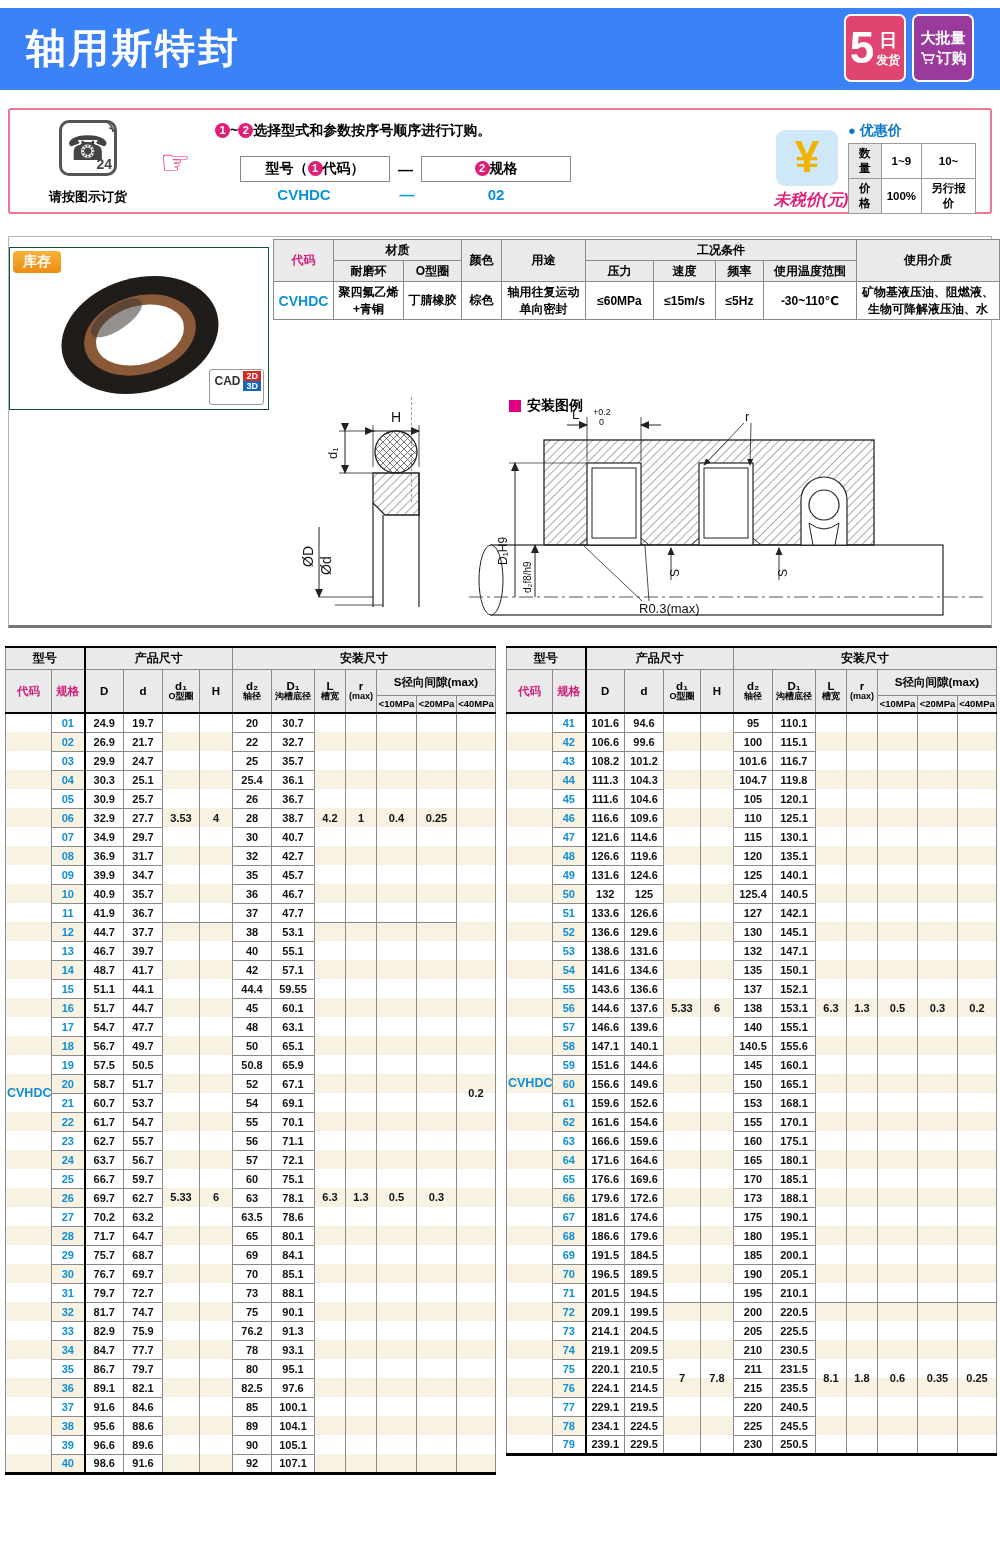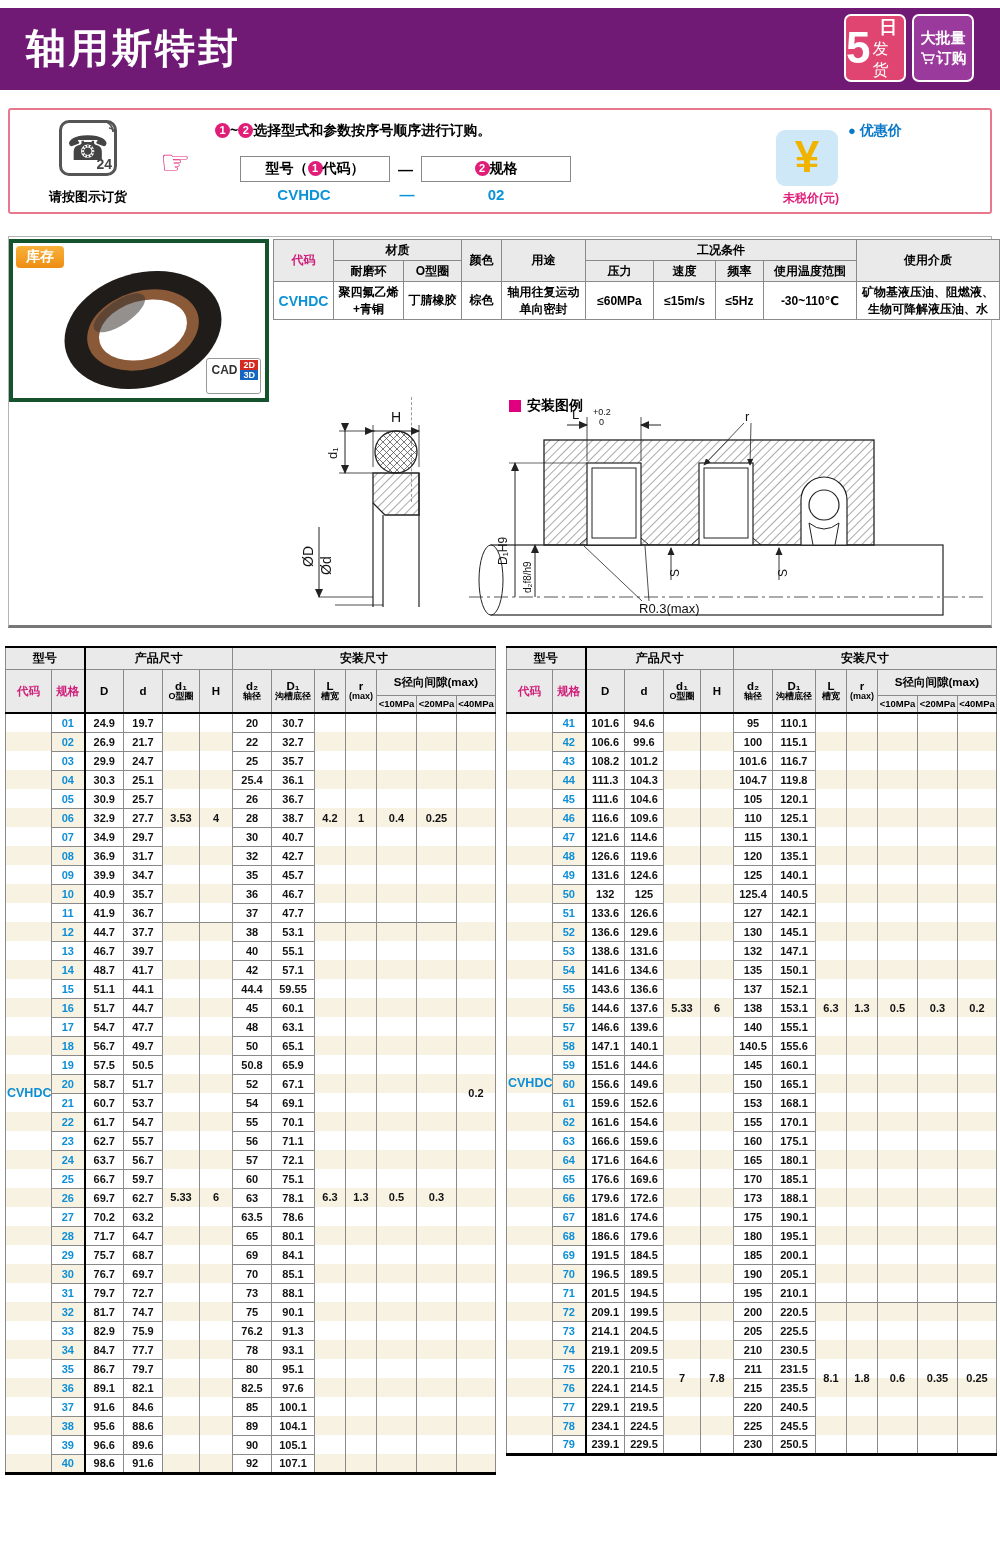--- a/index.html
+++ b/index.html
@@ -2,28 +2,28 @@
 <html><head>
 <meta charset="utf-8">
 <style>
   * { margin:0; padding:0; box-sizing:border-box; }
   body {
     width:1000px; height:1564px; background:#ffffff;
     font-family:"Liberation Sans","DejaVu Sans",sans-serif;
     position:relative; overflow:hidden;
   }
   
-  .top-header { margin-top:8px; height:82px; background:#701a75; position:relative; }
+  .top-header { margin-top:8px; height:82px; background:#3b82f6; position:relative; }
   .page-title { color:#fff; font-size:40px; font-weight:bold; line-height:80px; padding-left:26px; letter-spacing:3px; }
   .badge { position:absolute; top:6px; width:62px; height:68px; border:2px solid #fff; border-radius:7px; color:#fff; display:flex; flex-direction:column; align-items:center; justify-content:center; }
   .badge-ship { right:94px; background:#df4570; flex-direction:row; gap:2px; }
   .badge-ship .big5 { font-size:44px; font-weight:bold; line-height:44px; }
   .badge-ship .col { display:flex; flex-direction:column; align-items:center; }
   .badge-ship .d { font-size:18px; font-weight:bold; }
-  .badge-ship .f { font-size:16px; font-weight:normal; }
+  .badge-ship .f { font-size:12px; font-weight:bold; }
   .badge-bulk { right:26px; background:#9b3a9d; gap:1px; }
   .badge-bulk .l1 { font-size:15px; font-weight:bold; }
   .badge-bulk .l2 { font-size:15px; font-weight:bold; display:flex; align-items:center; gap:2px; }
   
   .order-box { margin:18px 8px 0 8px; height:106px; border:2px solid #e8788e; border-radius:3px; position:relative; }
   .phone-wrap { position:absolute; left:18px; top:10px; width:120px; text-align:center; }
   .phone-icon { width:58px; height:56px; border:3px solid #555; border-radius:10px; margin:0 auto; position:relative; }
   .phone-glyph { font-size:34px; color:#444; line-height:50px; }
   .phone-24 { position:absolute; right:2px; bottom:1px; font-size:14px; font-weight:bold; color:#444; }
   .phone-caption { font-size:13px; font-weight:bold; margin-top:12px; }
@@ -34,30 +34,30 @@
   .order-row { display:flex; align-items:center; margin-top:16px; gap:8px;justify-content:flex-end; }
   .type-box { border:1px solid #888; background:#fff; font-size:14px; font-weight:bold; padding:3px 14px; min-width:150px; text-align:center; }
   .order-dash { font-size:15px; font-weight:bold; }
   .order-example { display:flex; margin-top:4px; }
   .ex { color:#0b93d8; font-size:15px; font-weight:bold; text-align:center; }
   .ex-code { width:178px; } .ex-dash { width:28px; } .ex-spec { width:150px; }
   
   .price-area { position:absolute; right:14px; top:12px; width:200px; }
   .yen-box { position:absolute; left:0; top:8px; width:62px; height:56px; background:#cfe8f8; border-radius:9px; text-align:center; }
   .yen-box span { font-size:44px; font-weight:bold; color:#f0b400; line-height:54px; }
-  .tax-note { position:absolute; left:-8px; top:68px; width:86px; text-align:center; color:#e01e78; font-size:12px; font-weight:bold; }
+  .tax-note { position:absolute; left:-8px; top:68px; width:86px; text-align:center; color:#e01e78; font-size:16px; font-weight:bold;font-style:italic; }
   .price-tbl-wrap { position:absolute; left:72px; top:0; }
   .price-title { color:#0b78c8; font-size:14px; font-weight:bold; margin-bottom:3px; }
   .price-title .dot { color:#0b78c8; font-size:13px; }
   table.price { border-collapse:collapse; }
   table.price td { border:1px solid #999; font-size:11.5px; font-weight:bold; padding:2px 5px; text-align:center; background:#fff; }
   table.price td.lab { background:#e8e8e8; }
   
   .main-box { margin:22px 8px 0 8px; height:392px; border:1px solid #b5b5b5; border-bottom:3px solid #777; position:relative; background:#fff; }
-  .photo-box { position:absolute; left:0px; top:2px; width:260px; height:163px; border:4px solid #14532d; }
+  .photo-box { position:absolute; left:0px; top:10px; width:260px; height:163px; border:1px solid #14532d; }
   .stock-badge { position:absolute; left:3px; top:3px; background:linear-gradient(#f8b23c,#ee8d12); color:#fff; font-size:14px; font-weight:bold; padding:2px 10px; border-radius:4px; }
   .cad-badge { position:absolute; right:4px; bottom:4px; border:1px solid #999; border-radius:3px; background:#fff; display:flex; align-items:center; padding:1px 2px 13px 4px; }
   .cad-label { font-size:12px; font-weight:bold; color:#333; margin-right:3px; }
   .cad-col { display:flex; flex-direction:column; }
   .cad-2d { background:#d42a22; color:#fff; font-size:9px; font-weight:bold; padding:0 3px; }
   .cad-3d { background:#1566c0; color:#fff; font-size:9px; font-weight:bold; padding:0 3px; }
   .ring-img { position:absolute; left:30px; top:12px; }
   
   table.spec { position:absolute; left:264px; top:2px; border-collapse:collapse; table-layout:fixed; width:726px; }
   table.spec th, table.spec td { border:1px solid #8a8a8a; text-align:center; }
@@ -141,20 +141,34 @@
       <span class="ex ex-code">CVHDC</span>
       <span class="ex ex-dash">—</span>
       <span class="ex ex-spec">02</span>
     </div>
   </div>
   <div class="price-area">
     <div class="yen-box"><span>¥</span></div>
     <div class="tax-note">未税价(元)</div>
     <div class="price-tbl-wrap">
       <div class="price-title"><span class="dot">●</span> <span>优惠价</span></div>
+      <table class="price">
+        <tbody>
+            <tr>
+          <td class="lab">数量</td>
+          <td>1~9</td>
+          <td>10~</td>
+        </tr>
+        <tr>
+          <td class="lab">价格</td>
+          <td>100%</td>
+          <td>另行报价</td>
+        </tr>
+      </tbody>
+        </table>
     </div>
   </div>
 </div>
 
 <div class="main-box">
   <div class="photo-box">
     <svg class="ring-img" width="200" height="150" viewBox="0 0 200 150">
       <g transform="rotate(-16 100 75)">
         <ellipse cx="100" cy="75" rx="80" ry="57" fill="#201c1a"></ellipse>
         <ellipse cx="100" cy="75" rx="57" ry="39" fill="#8a5a38"></ellipse>

